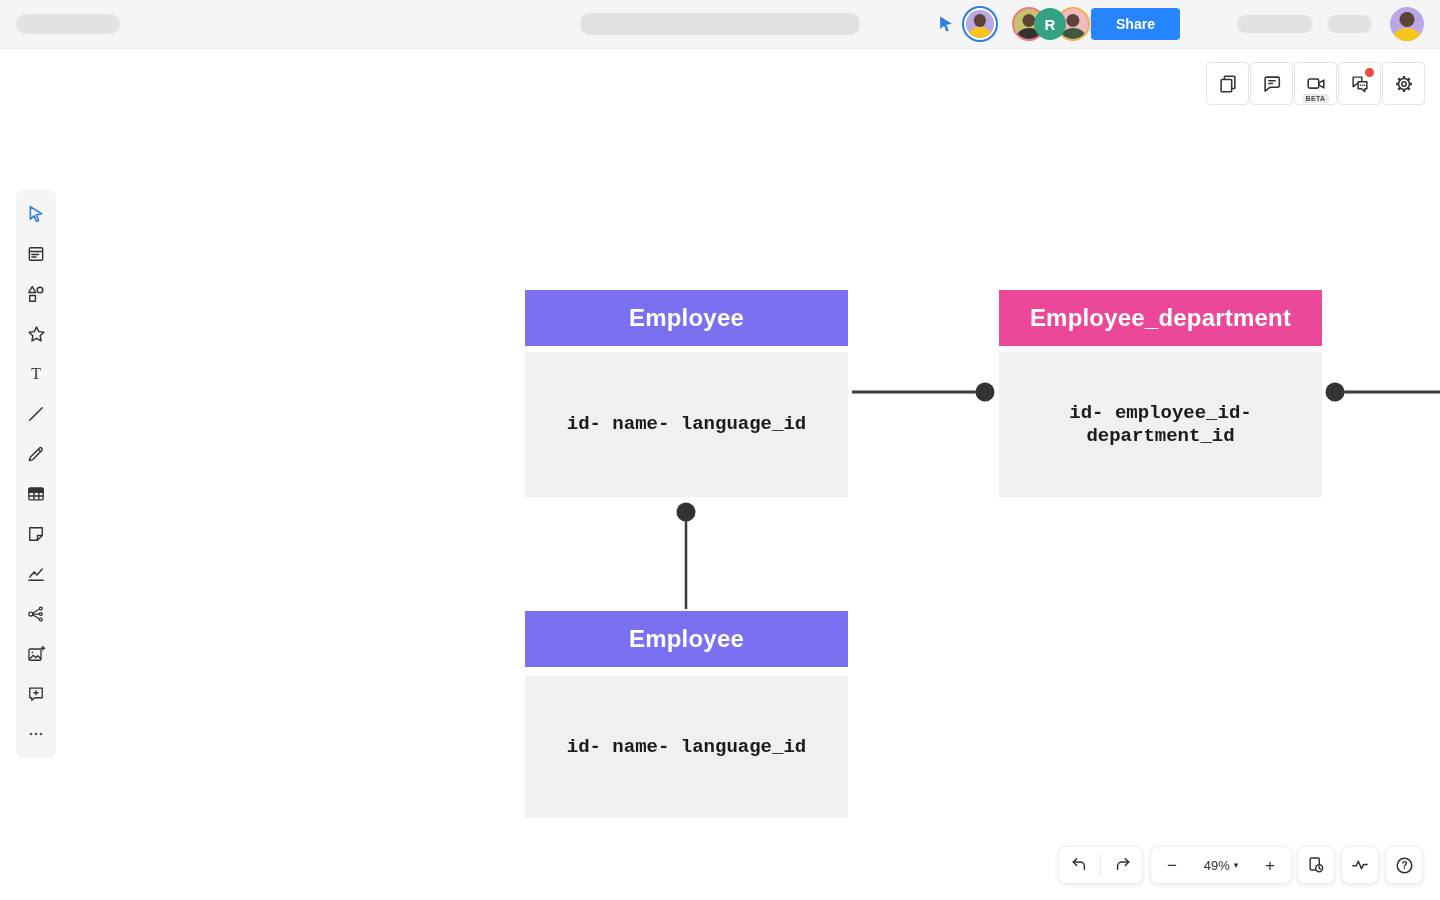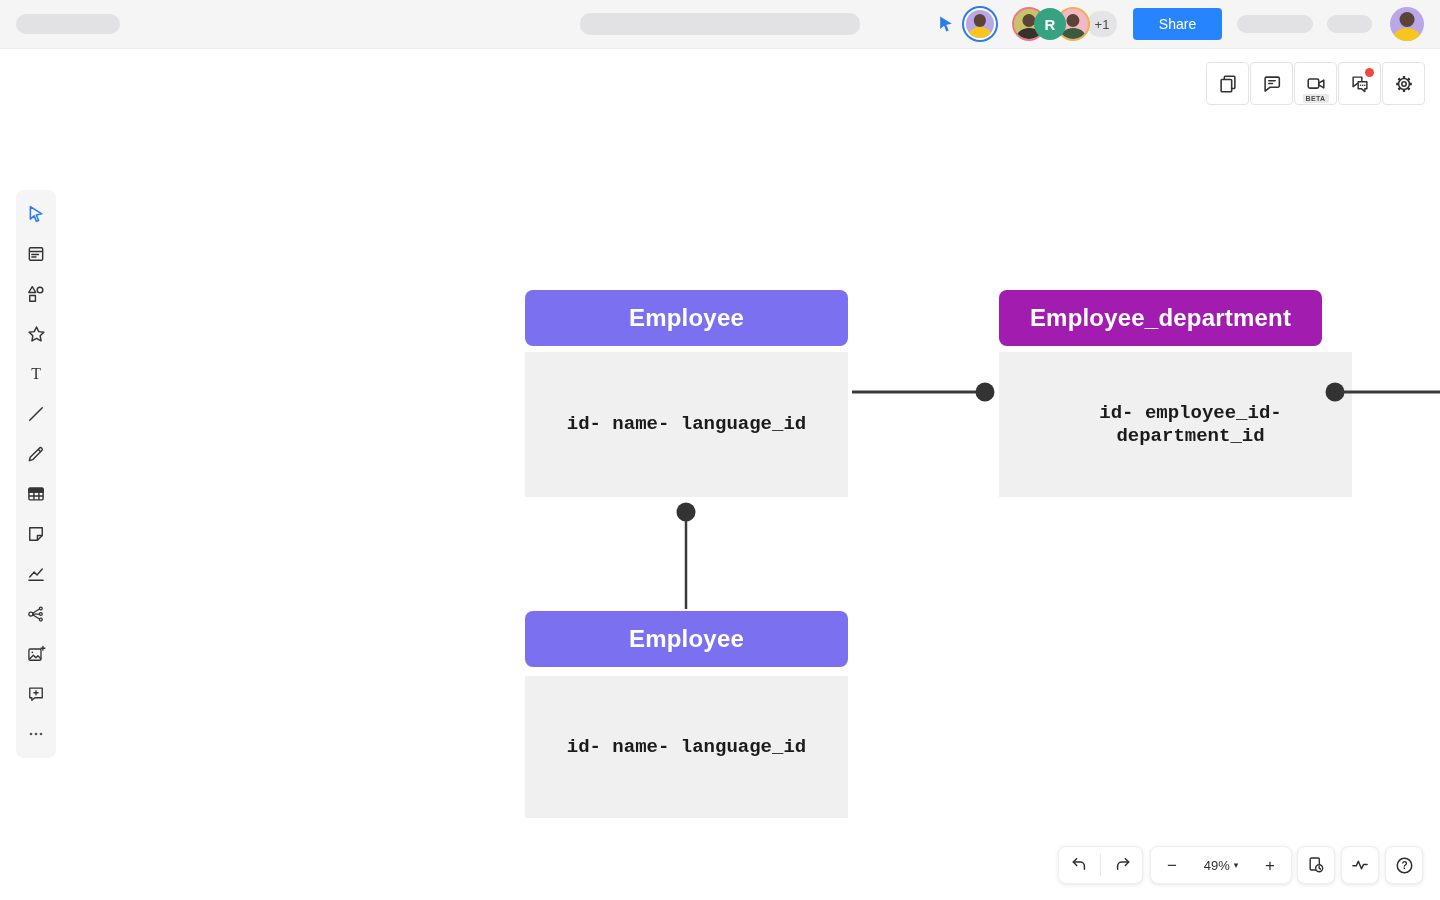--- a/index.html
+++ b/index.html
@@ -3,22 +3,22 @@
 <meta charset="utf-8">
 <style>
   html,body{margin:0;padding:0;background:#fff;}
   .stage{position:relative;width:1440px;height:900px;overflow:hidden;background:#ffffff;
          font-family:"Liberation Sans",sans-serif;}
 
   
   .topbar{position:absolute;left:0;top:0;width:1440px;height:48px;background:#f5f5f6;
           border-bottom:1px solid #ededee;z-index:30;}
   .pill{position:absolute;background:#e2e2e4;border-radius:10px;}
-  .share-btn{position:absolute;left:1133px;top:8px;width:89px;height:32px;border:none;border-radius:4px;
-             color:#fff;font-weight:400;font-size:14px;display:flex;align-items:center;justify-content:center;
+  .share-btn{position:absolute;left:1091px;top:8px;width:89px;height:32px;border:none;border-radius:4px;
+             color:#fff;font-weight:700;font-size:14px;display:flex;align-items:center;justify-content:center;
              cursor:pointer;font-family:"Liberation Sans",sans-serif;}
   .avatar{position:absolute;border-radius:50%;overflow:hidden;}
   .avatar .av-head{position:absolute;left:50%;top:16%;width:44%;height:44%;transform:translateX(-50%);
                    border-radius:50%;background:#5b4338;}
   .avatar .av-shirt{position:absolute;left:50%;bottom:-14%;width:92%;height:52%;transform:translateX(-50%);
                     border-radius:50% 50% 0 0/80% 80% 0 0;}
   .av-you{background:#b9a7e8;}
   .av-you .av-shirt{background:#f7c51e;}
   .av-man2{background:#c9c26a;box-shadow:0 0 0 2px #e8788a;}
   .av-man2 .av-shirt{background:#35312d;}
@@ -39,21 +39,21 @@
   .red-dot{position:absolute;top:5px;right:6px;width:9px;height:9px;border-radius:50%;background:#f3483e;}
 
   
   .toolbar-left{position:absolute;left:16px;top:190px;width:40px;padding:4px 0;background:#f5f5f6;
                 border-radius:8px;display:flex;flex-direction:column;z-index:20;}
   .tool-btn{width:40px;height:40px;display:flex;align-items:center;justify-content:center;background:none;
             border:none;cursor:pointer;padding:0;}
 
   
   .tbl-header{position:absolute;display:flex;align-items:center;justify-content:center;color:#fff;
-              font-weight:700;font-size:24px;letter-spacing:.2px;cursor:move;border-radius:8px;}
+              font-weight:700;font-size:24px;letter-spacing:.2px;cursor:move;}
   .tbl-body{position:absolute;background:#f0f0f1;display:flex;flex-direction:column;align-items:center;
             justify-content:center;color:#1b1b1b;font-family:"Liberation Mono","DejaVu Sans Mono",monospace;
             font-weight:700;font-size:19px;line-height:23px;cursor:move;text-align:center;}
   .connector-layer{position:absolute;left:0;top:0;width:1440px;height:900px;pointer-events:none;z-index:5;}
 
   
   .bt-group{position:absolute;background:#fff;border:1px solid #efeff0;border-radius:8px;
             box-shadow:0 1px 4px rgba(0,0,0,.10);display:flex;align-items:center;height:36px;z-index:20;}
   .bt-btn{background:none;border:none;cursor:pointer;display:flex;align-items:center;justify-content:center;
           height:36px;padding:0;color:#2f2f2f;}
@@ -283,22 +283,22 @@
     <line x1="1341" y1="392" x2="1440" y2="392" stroke="#3a3a3a" stroke-width="3"></line>
     <circle cx="686" cy="512" r="9.5" fill="#333"></circle>
     <line x1="686" y1="519" x2="686" y2="609" stroke="#3a3a3a" stroke-width="2.5"></line>
   </svg>
 
   <div class="tbl-header" style="left: 525px; top: 290px; width: 323px; height: 56px; background: rgb(122, 112, 240);">Employee</div>
   <div class="tbl-body" style="left:525px;top:352px;width:323px;height:145px;">
     <span>id- name- language_id</span>
   </div>
 
-  <div class="tbl-header" style="left: 999px; top: 290px; width: 323px; height: 56px; background: #a21caf;">Employee_department</div>
-  <div class="tbl-body" style="left:999px;top:352px;width:323px;height:145px;padding-left:30px;">
+  <div class="tbl-header" style="left: 999px; top: 290px; width: 323px; height: 56px; background: #ec4899;">Employee_department</div>
+  <div class="tbl-body" style="left:999px;top:352px;width:323px;height:145px;">
     <span>id- employee_id-</span>
     <span>department_id</span>
   </div>
 
   <div class="tbl-header" style="left: 525px; top: 611px; width: 323px; height: 56px; background: rgb(122, 112, 240);">Employee</div>
   <div class="tbl-body" style="left:525px;top:676px;width:323px;height:142px;">
     <span>id- name- language_id</span>
   </div>
 
   <div class="bt-group" style="left:1058px;top:846px;width:83px;">

